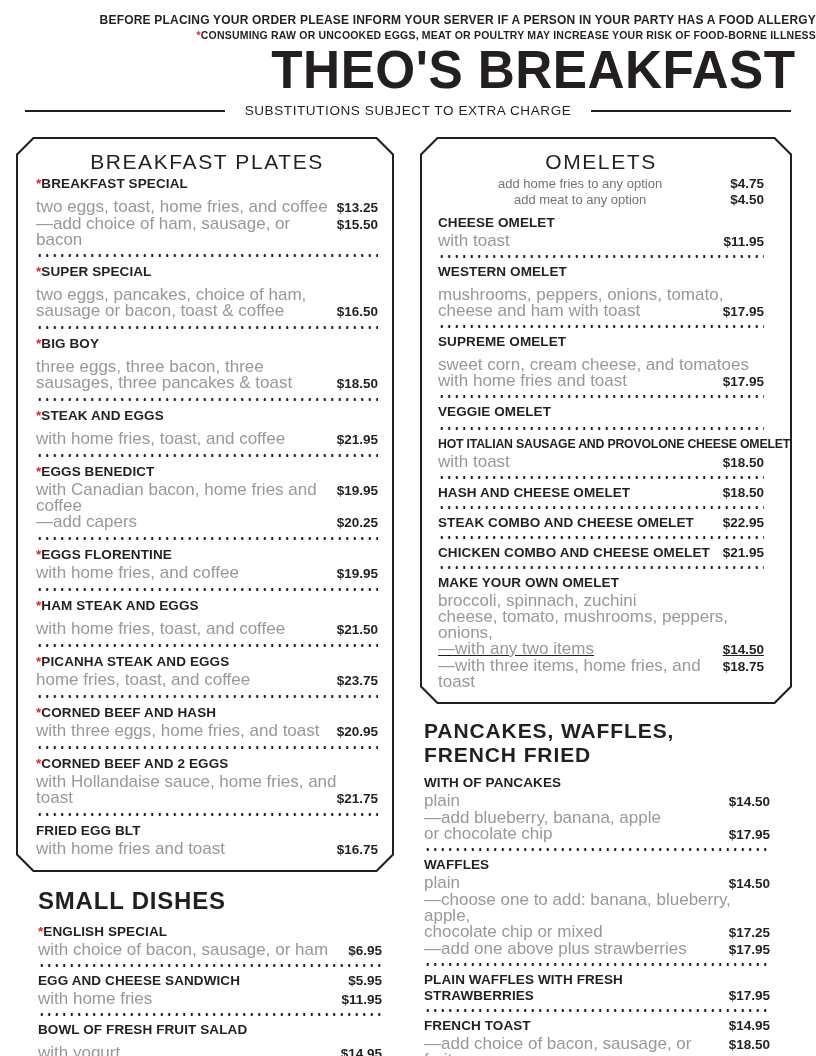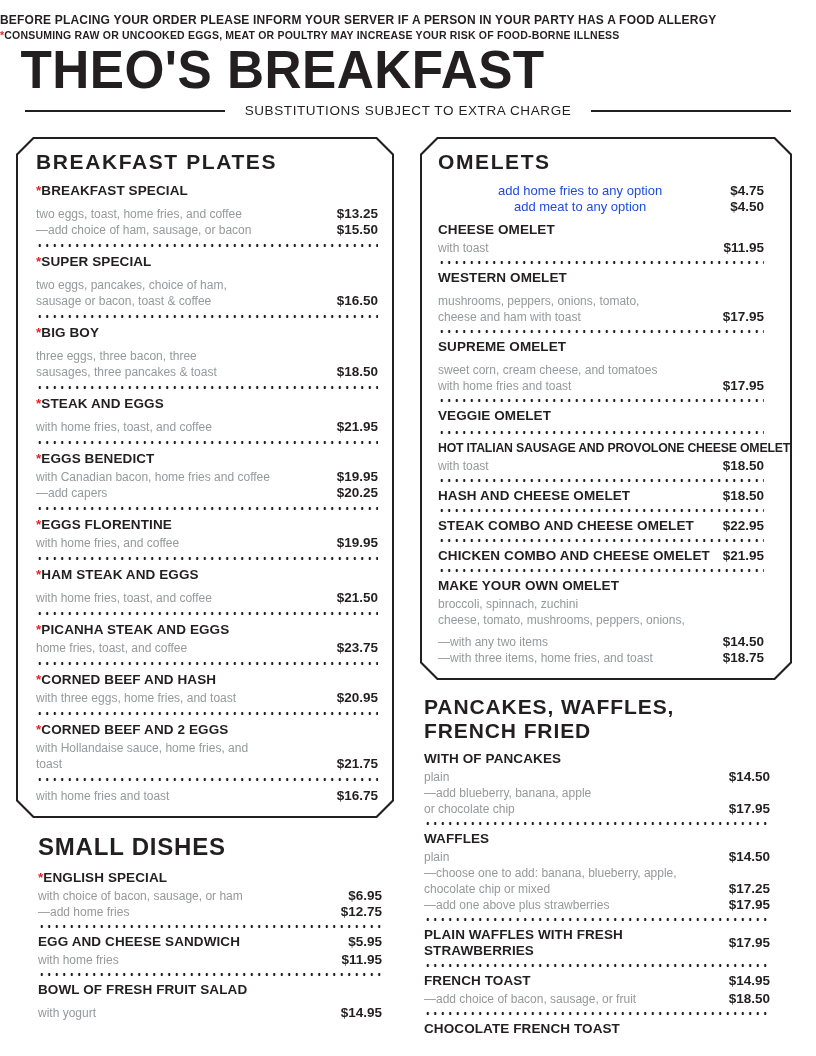--- a/index.html
+++ b/index.html
@@ -1,59 +1,59 @@
 <!DOCTYPE html>
 <html><head>
 <meta charset="utf-8">
 <style>
   html,body{margin:0;padding:0;background:#fff;}
   .page{position:relative;width:816px;height:1056px;background:#ffffff;overflow:hidden;
         font-family:"Liberation Sans",sans-serif;color:#231f20;}
   
-  .header{text-align:left;padding-top:13px;}
+  .header{text-align:right;padding-top:13px;}
   .notice{font-size:12px;font-weight:bold;letter-spacing:.2px;}
   .warning{font-size:10.5px;font-weight:bold;margin-top:2px;letter-spacing:.2px;}
   .star{color:#e8232a;}
   .page-title{margin:1px 0 0;font-size:54px;line-height:1.0;font-weight:bold;letter-spacing:.5px;
               transform:scaleX(.95);transform-origin:center;}
   .subtitle-row{display:flex;align-items:center;width:766px;margin:7px auto 0;}
   .rule{flex:1;height:2px;background:#231f20;}
   .subtitle{font-size:13.5px;font-weight:normal;letter-spacing:.6px;margin:0 20px;white-space:nowrap;}
   
   .col{position:absolute;top:137px;}
   .col-left{left:16px;width:378px;}
   .col-right{left:420px;width:372px;}
   
   .cutbox{background:#231f20;padding:2px;
     clip-path:polygon(17px 0,calc(100% - 17px) 0,100% 17px,100% calc(100% - 17px),
       calc(100% - 17px) 100%,17px 100%,0 calc(100% - 17px),0 17px);}
   .cutbox-inner{background:#fff;padding:8px 14px 12px 18px;
     clip-path:polygon(16px 0,calc(100% - 16px) 0,100% 16px,100% calc(100% - 16px),
       calc(100% - 16px) 100%,16px 100%,0 calc(100% - 16px),0 16px);}
   .col-right .cutbox-inner{padding:8px 26px 12px 16px;}
-  .box-title{font-size:21px;font-weight:bold;letter-spacing:1.6px;margin:3px 0 9px;}
+  .box-title{text-align:center;font-size:21px;font-weight:normal;letter-spacing:1.6px;margin:3px 0 2px;}
   
   .plain-section{margin-top:15px;}
   .col-left .plain-section{padding:0 12px 0 22px;}
   .col-right .plain-section{padding:0 22px 0 4px;}
   .plain-title{font-size:24px;font-weight:bold;letter-spacing:.8px;margin:0 0 9px;}
   .col-right .plain-title{font-size:21px;letter-spacing:.9px;margin-bottom:8px;}
   
   .intro-block{margin-bottom:7px;}
   .intro-row{display:flex;align-items:baseline;line-height:16px;}
-  .intro-text{flex:1;text-align:center;color:#1d4ed8;font-size:13px;}
+  .intro-text{flex:1;text-align:center;color:#737373;font-size:13px;}
   .menu-item{font-size:13px;}
-  .title-row{display:flex;justify-content:space-between;align-items:center;
+  .title-row{display:flex;justify-content:space-between;align-items:flex-end;
              font-weight:bold;font-size:13.5px;line-height:16px;margin-bottom:2px;}
   .title-row.title-gap{margin-bottom:7px;}
   .item-name{letter-spacing:.1px;}
   .menu-item.small .item-name{font-size:12.3px;letter-spacing:-.2px;white-space:nowrap;}
   .line-row{display:flex;justify-content:space-between;align-items:baseline;line-height:16px;}
-  .line-row.line-gap{margin-top:6px;}
-  .line-text{color:#96989a;font-size:12px;}
+  .line-row.line-gap{text-decoration:underline;}
+  .line-text{color:#96989a;font-size:17px;}
   .price{font-weight:bold;font-size:13.5px;color:#231f20;white-space:nowrap;margin-left:8px;}
   .dots{height:3px;margin:5px 0 6px;background-image:radial-gradient(circle,#231f20 1.2px,transparent 1.45px);
         background-size:7.5px 3px;background-repeat:repeat-x;background-position:left center;}
   .col-left .cutbox .dots{margin:6px 0 7px;}
 </style>
 </head>
 <body>
 
 <div class="page">
   <div class="header">
@@ -181,40 +181,39 @@
             <div class="line-row">
               <span class="line-text">with Hollandaise sauce, home fries, and</span>
             </div>
             <div class="line-row">
               <span class="line-text">toast</span>
               <span class="price">$21.75</span>
             </div>
           </div>
           <div class="dots"></div>
           <div class="menu-item">
+            <div class="title-row">
+              <span class="item-name"><span>FRIED EGG BLT</span></span>
+            </div>
             <div class="line-row">
               <span class="line-text">with home fries and toast</span>
               <span class="price">$16.75</span>
             </div>
           </div>
         </div>
       </div>
       <div class="plain-section">
         <div class="plain-title">SMALL DISHES</div>
         <div class="menu-item">
           <div class="title-row">
             <span class="item-name"><span class="star">*</span><span>ENGLISH SPECIAL</span></span>
           </div>
           <div class="line-row">
             <span class="line-text">with choice of bacon, sausage, or ham</span>
             <span class="price">$6.95</span>
-          </div>
-          <div class="line-row">
-            <span class="line-text">—add home fries</span>
-            <span class="price">$12.75</span>
           </div>
         </div>
         <div class="dots"></div>
         <div class="menu-item">
           <div class="title-row">
             <span class="item-name"><span>EGG AND CHEESE SANDWICH</span></span>
             <span class="price">$5.95</span>
           </div>
           <div class="line-row">
             <span class="line-text">with home fries</span>

